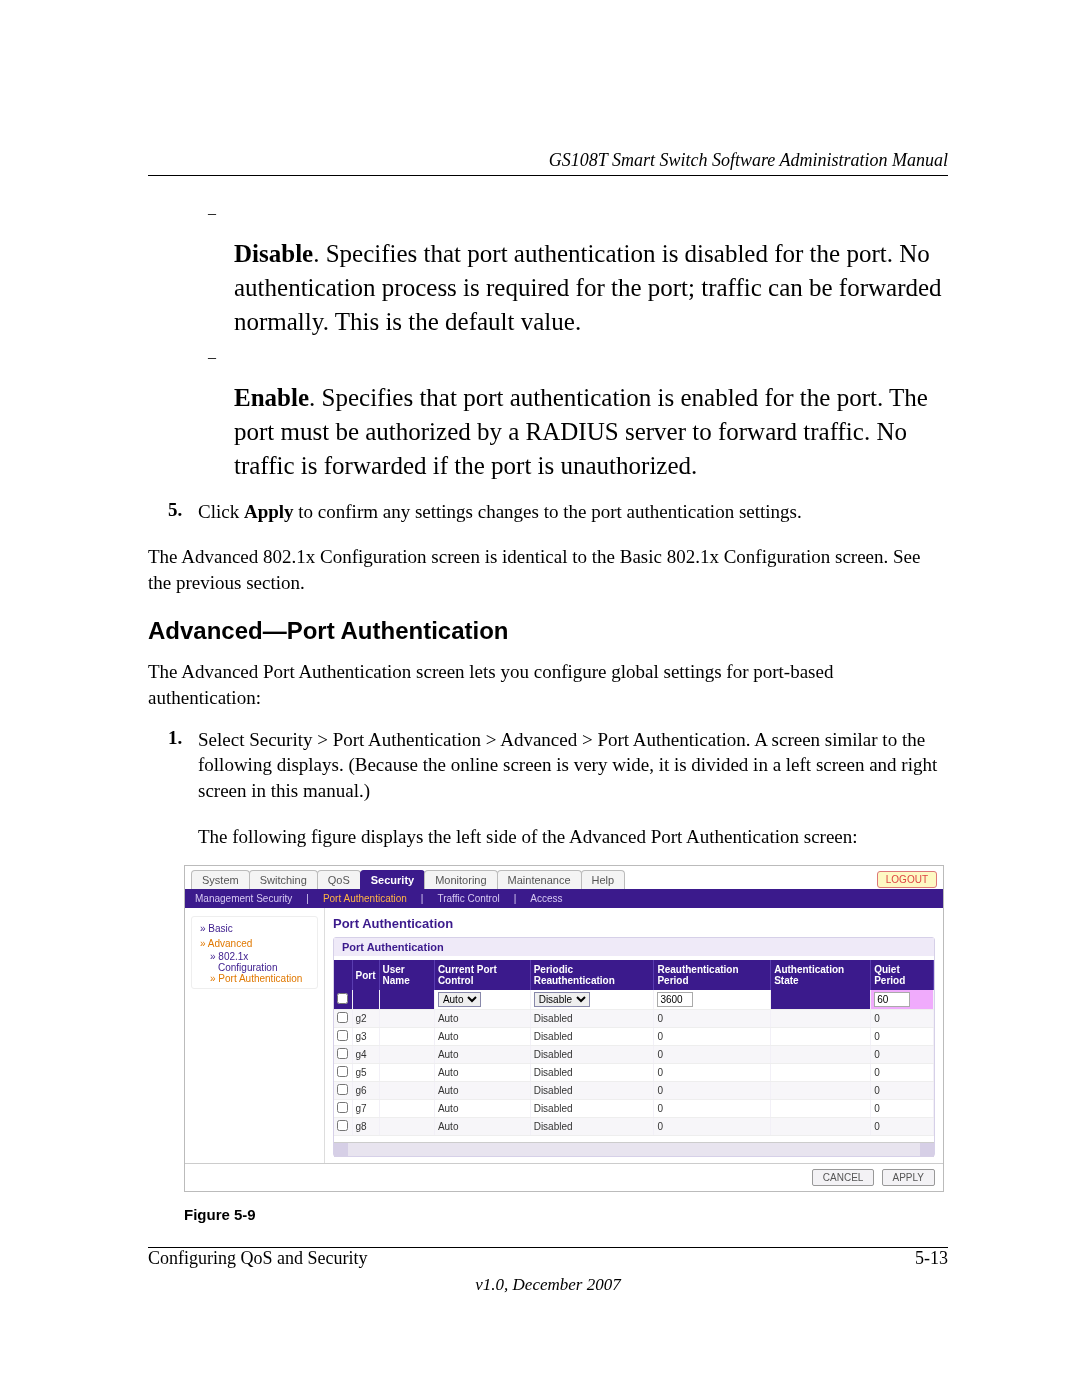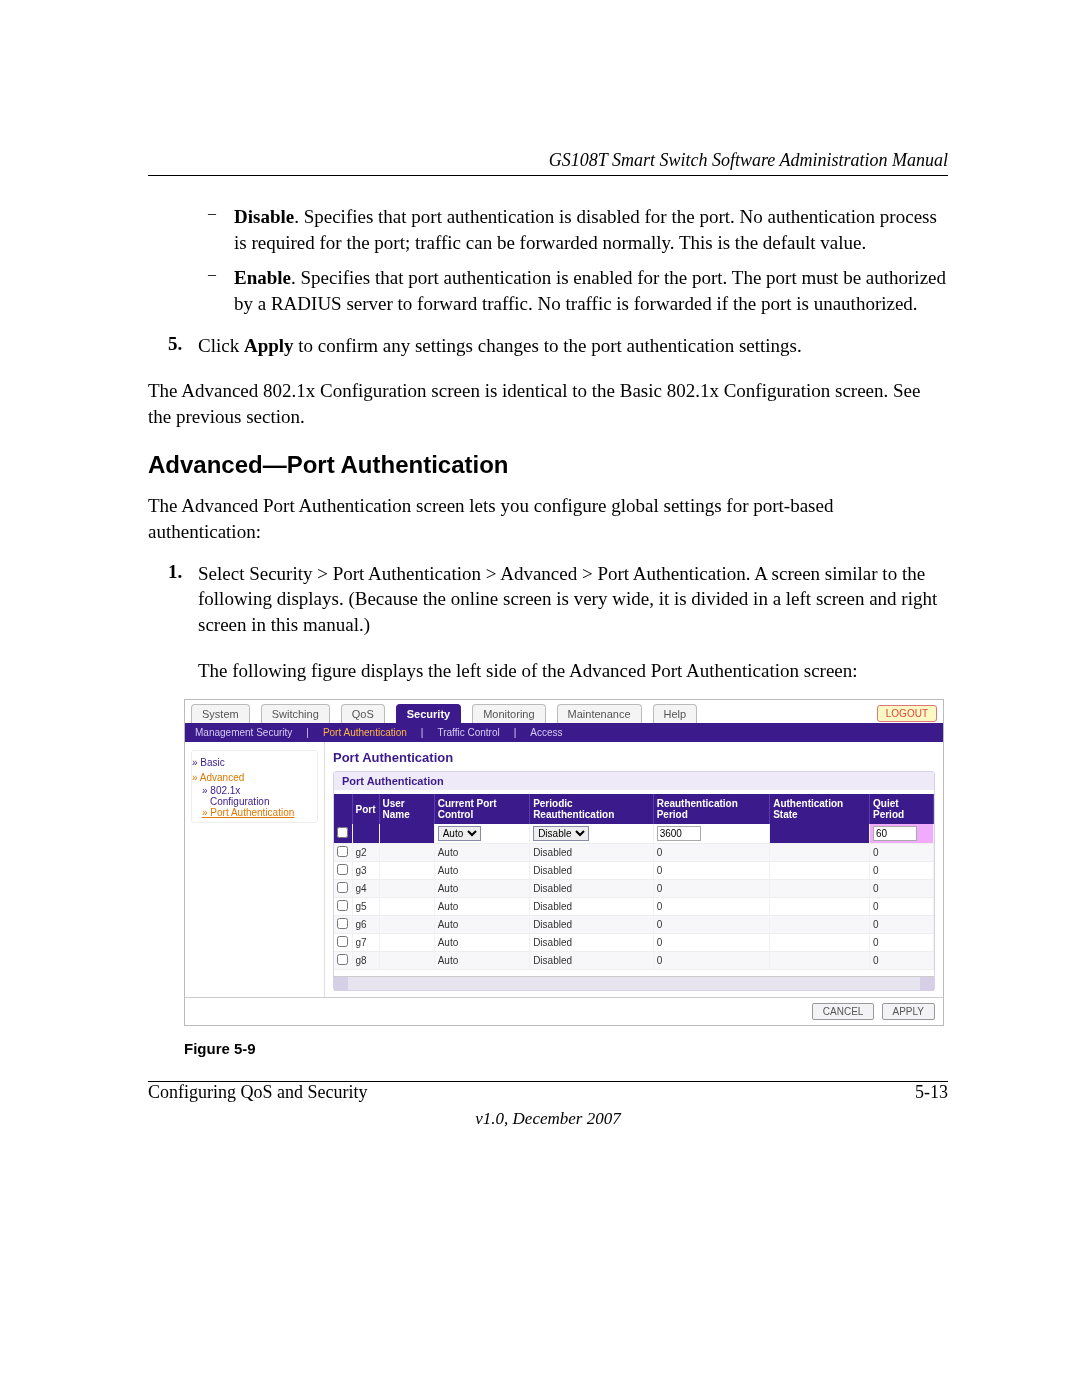--- a/index.html
+++ b/index.html
@@ -21,21 +21,21 @@
     font-style: italic;
     font-size: 18px;
     text-align: right;
     border-bottom: 1px solid #000;
     padding-bottom: 4px;
     margin-bottom: 28px;
   }
   .bullet-block { margin-left: 60px; margin-bottom: 16px; }
   .bullet-row { display: flex; margin-bottom: 10px; }
   .dash { width: 26px; flex: 0 0 26px; }
-  .btext { font-size: 19px; line-height: 1.35; }
+  .btext { font-size: 25px; line-height: 1.35; margin-top: 33px; }
   .num-row { display: flex; margin-left: 20px; margin-bottom: 20px; }
   .nlabel { width: 30px; flex: 0 0 30px; font-weight: bold; font-size: 19px; }
   .ntext { font-size: 19px; line-height: 1.35; }
   .h2 {
     font-family: Arial, Helvetica, sans-serif;
     font-weight: bold;
     font-size: 24px;
     margin: 22px 0 14px 0;
   }
   .para { font-size: 19px; line-height: 1.35; margin-bottom: 16px; }
@@ -69,21 +69,21 @@
     font-size: 11px;
     border: 1px solid #bbb;
     background: #fff;
     color: #333;
   }
   .ui-tabs {
     display: flex;
     align-items: center;
     background: #fff;
     padding: 4px 6px 0 6px;
-    gap: 12px;
+    gap: 0;
     position: relative;
   }
   .ui-tab {
     border: 1px solid #bbb;
     border-bottom: none;
     border-radius: 4px 4px 0 0;
     padding: 3px 10px;
     background: #f4f4f4;
     margin-right: -1px;
     font-size: 11px;
@@ -109,21 +109,21 @@
   .ui-body { display: flex; min-height: 250px; }
   .ui-side {
     width: 140px;
     border-right: 1px solid #ddd;
     padding: 8px 6px;
     font-size: 10px;
   }
   .ui-side .sgroup {
     border: 1px solid #eee;
     border-radius: 3px;
-    padding: 4px 0;
+    padding: 4px 8px;
   }
   .ui-side .sitem { padding: 2px 0; color: #3b1a8c; }
   .ui-side .sitem.sel { color: #e07800; }
   .ui-side .sub { padding-left: 10px; color: #3b1a8c; }
   .ui-main { flex: 1; padding: 6px 8px; }
   .ui-main-title { color: #3b1a8c; font-weight: bold; font-size: 13px; margin: 2px 0 6px 0; }
   .panel {
     border: 1px solid #d6d0e8;
     border-radius: 3px;
   }
@@ -137,21 +137,21 @@
   .ptable { width: 100%; border-collapse: collapse; font-size: 10px; margin-top: 4px; }
   .ptable th {
     background: #3b1a8c; color: #fff; font-weight: bold;
     padding: 4px 3px; text-align: left; border-right: 1px solid #5a3db0;
   }
   .ptable td {
     padding: 2px 3px; border-bottom: 1px solid #eee;
     border-right: 1px solid #f2f0f7;
   }
   .ptable tr.odd td { background:#f7f6f9; }
-  .ptable input.txt { width: 44px; font-size:10px; border:1px solid #aaa; padding:1px 2px; }
+  .ptable input.txt { width: 36px; font-size:10px; border:1px solid #aaa; padding:1px 2px; }
   .ptable select { font-size:10px; border:1px solid #88a; }
   .ptable input.cb { width:11px; height:11px; }
   .ui-scrollbar {
     height: 14px; background: #e8e4ef; margin-top: 6px; position: relative;
     border-top:1px solid #ccc;
   }
   .ui-scrollbar::before {
     content:""; position:absolute; left:0; top:0; width:14px; height:14px;
     background:#d6cfe6;
   }
@@ -231,21 +231,21 @@
       <span>|</span>
       <span>Access</span>
     </div>
     <div class="ui-body">
       <div class="ui-side">
         <div class="sgroup">
           <div class="sitem">» <span>Basic</span></div>
           <div class="sitem sel">» <span>Advanced</span></div>
           <div class="sub">» <span>802.1x</span></div>
           <div class="sub" style="padding-left:18px;">Configuration</div>
-          <div class="sub sel" style="color:#e07800;text-decoration:underline;">» <span>Port Authentication</span></div>
+          <div class="sub sel" style="color:#e07800;">» <span>Port Authentication</span></div>
         </div>
       </div>
       <div class="ui-main">
         <div class="ui-main-title">Port Authentication</div>
         <div class="panel">
           <div class="panel-hd">Port Authentication</div>
           <table class="ptable">
             <thead>
               <tr>
                 <th style="width:18px;"></th>

